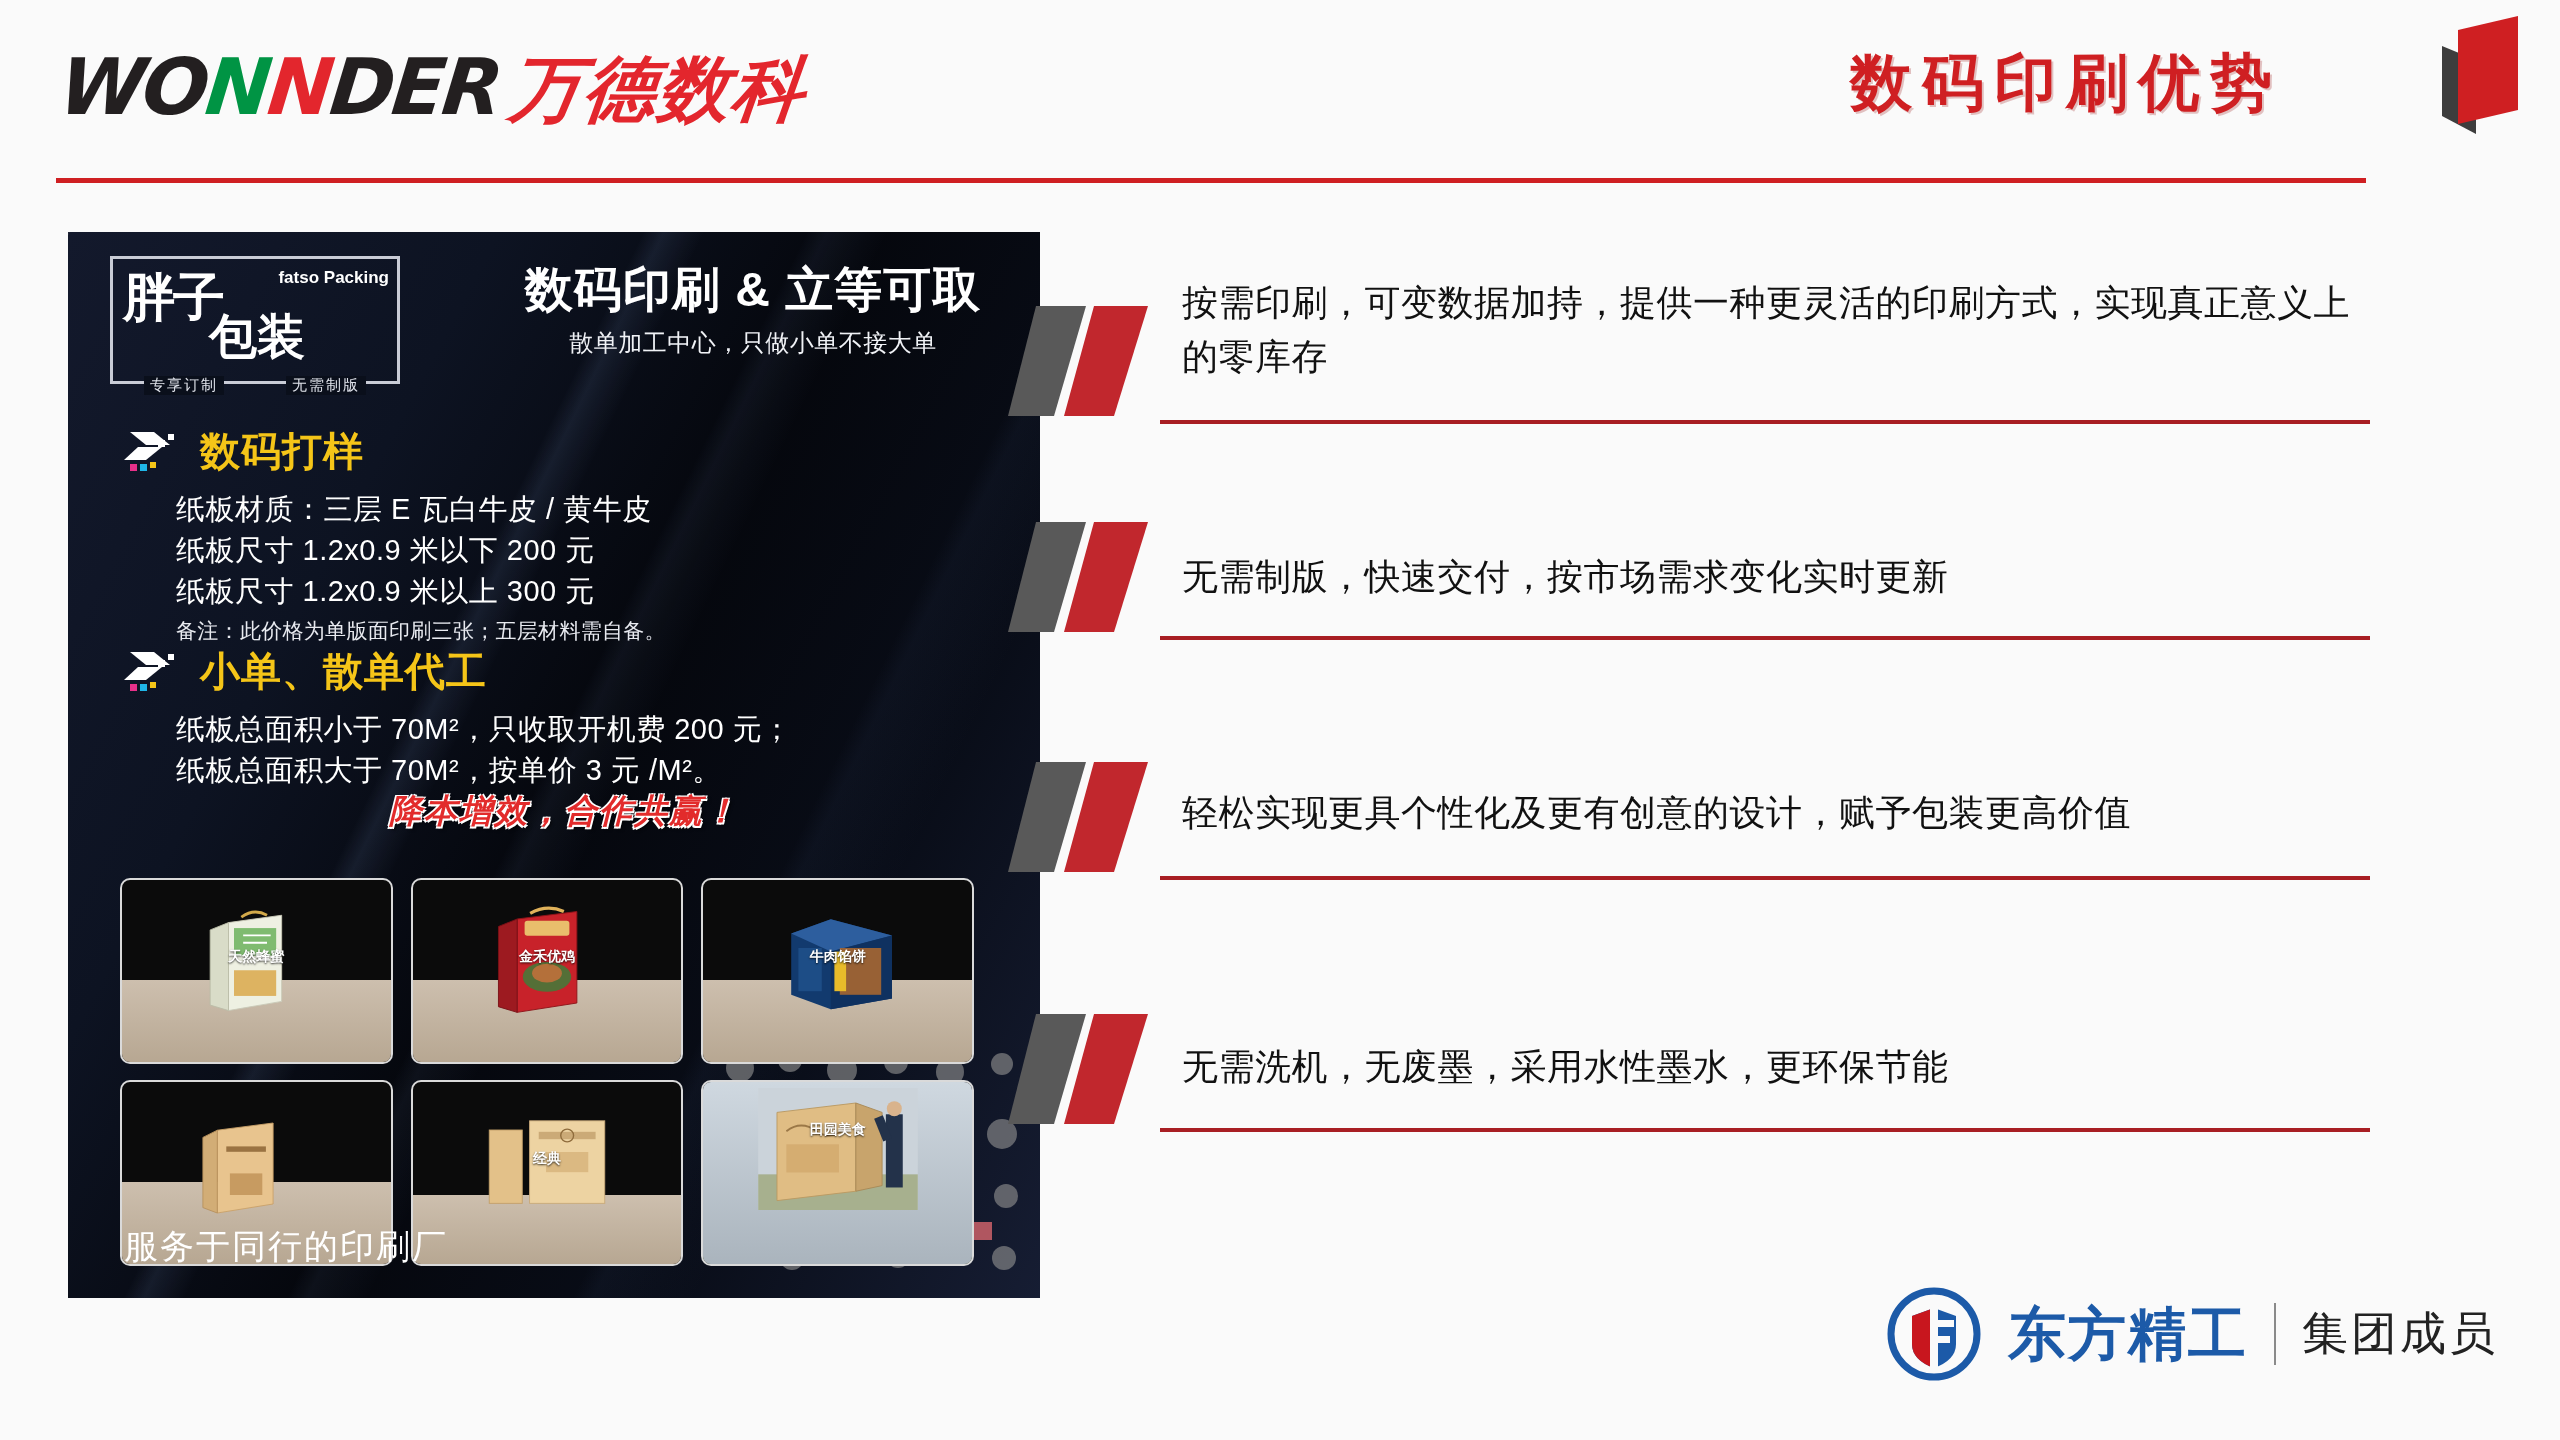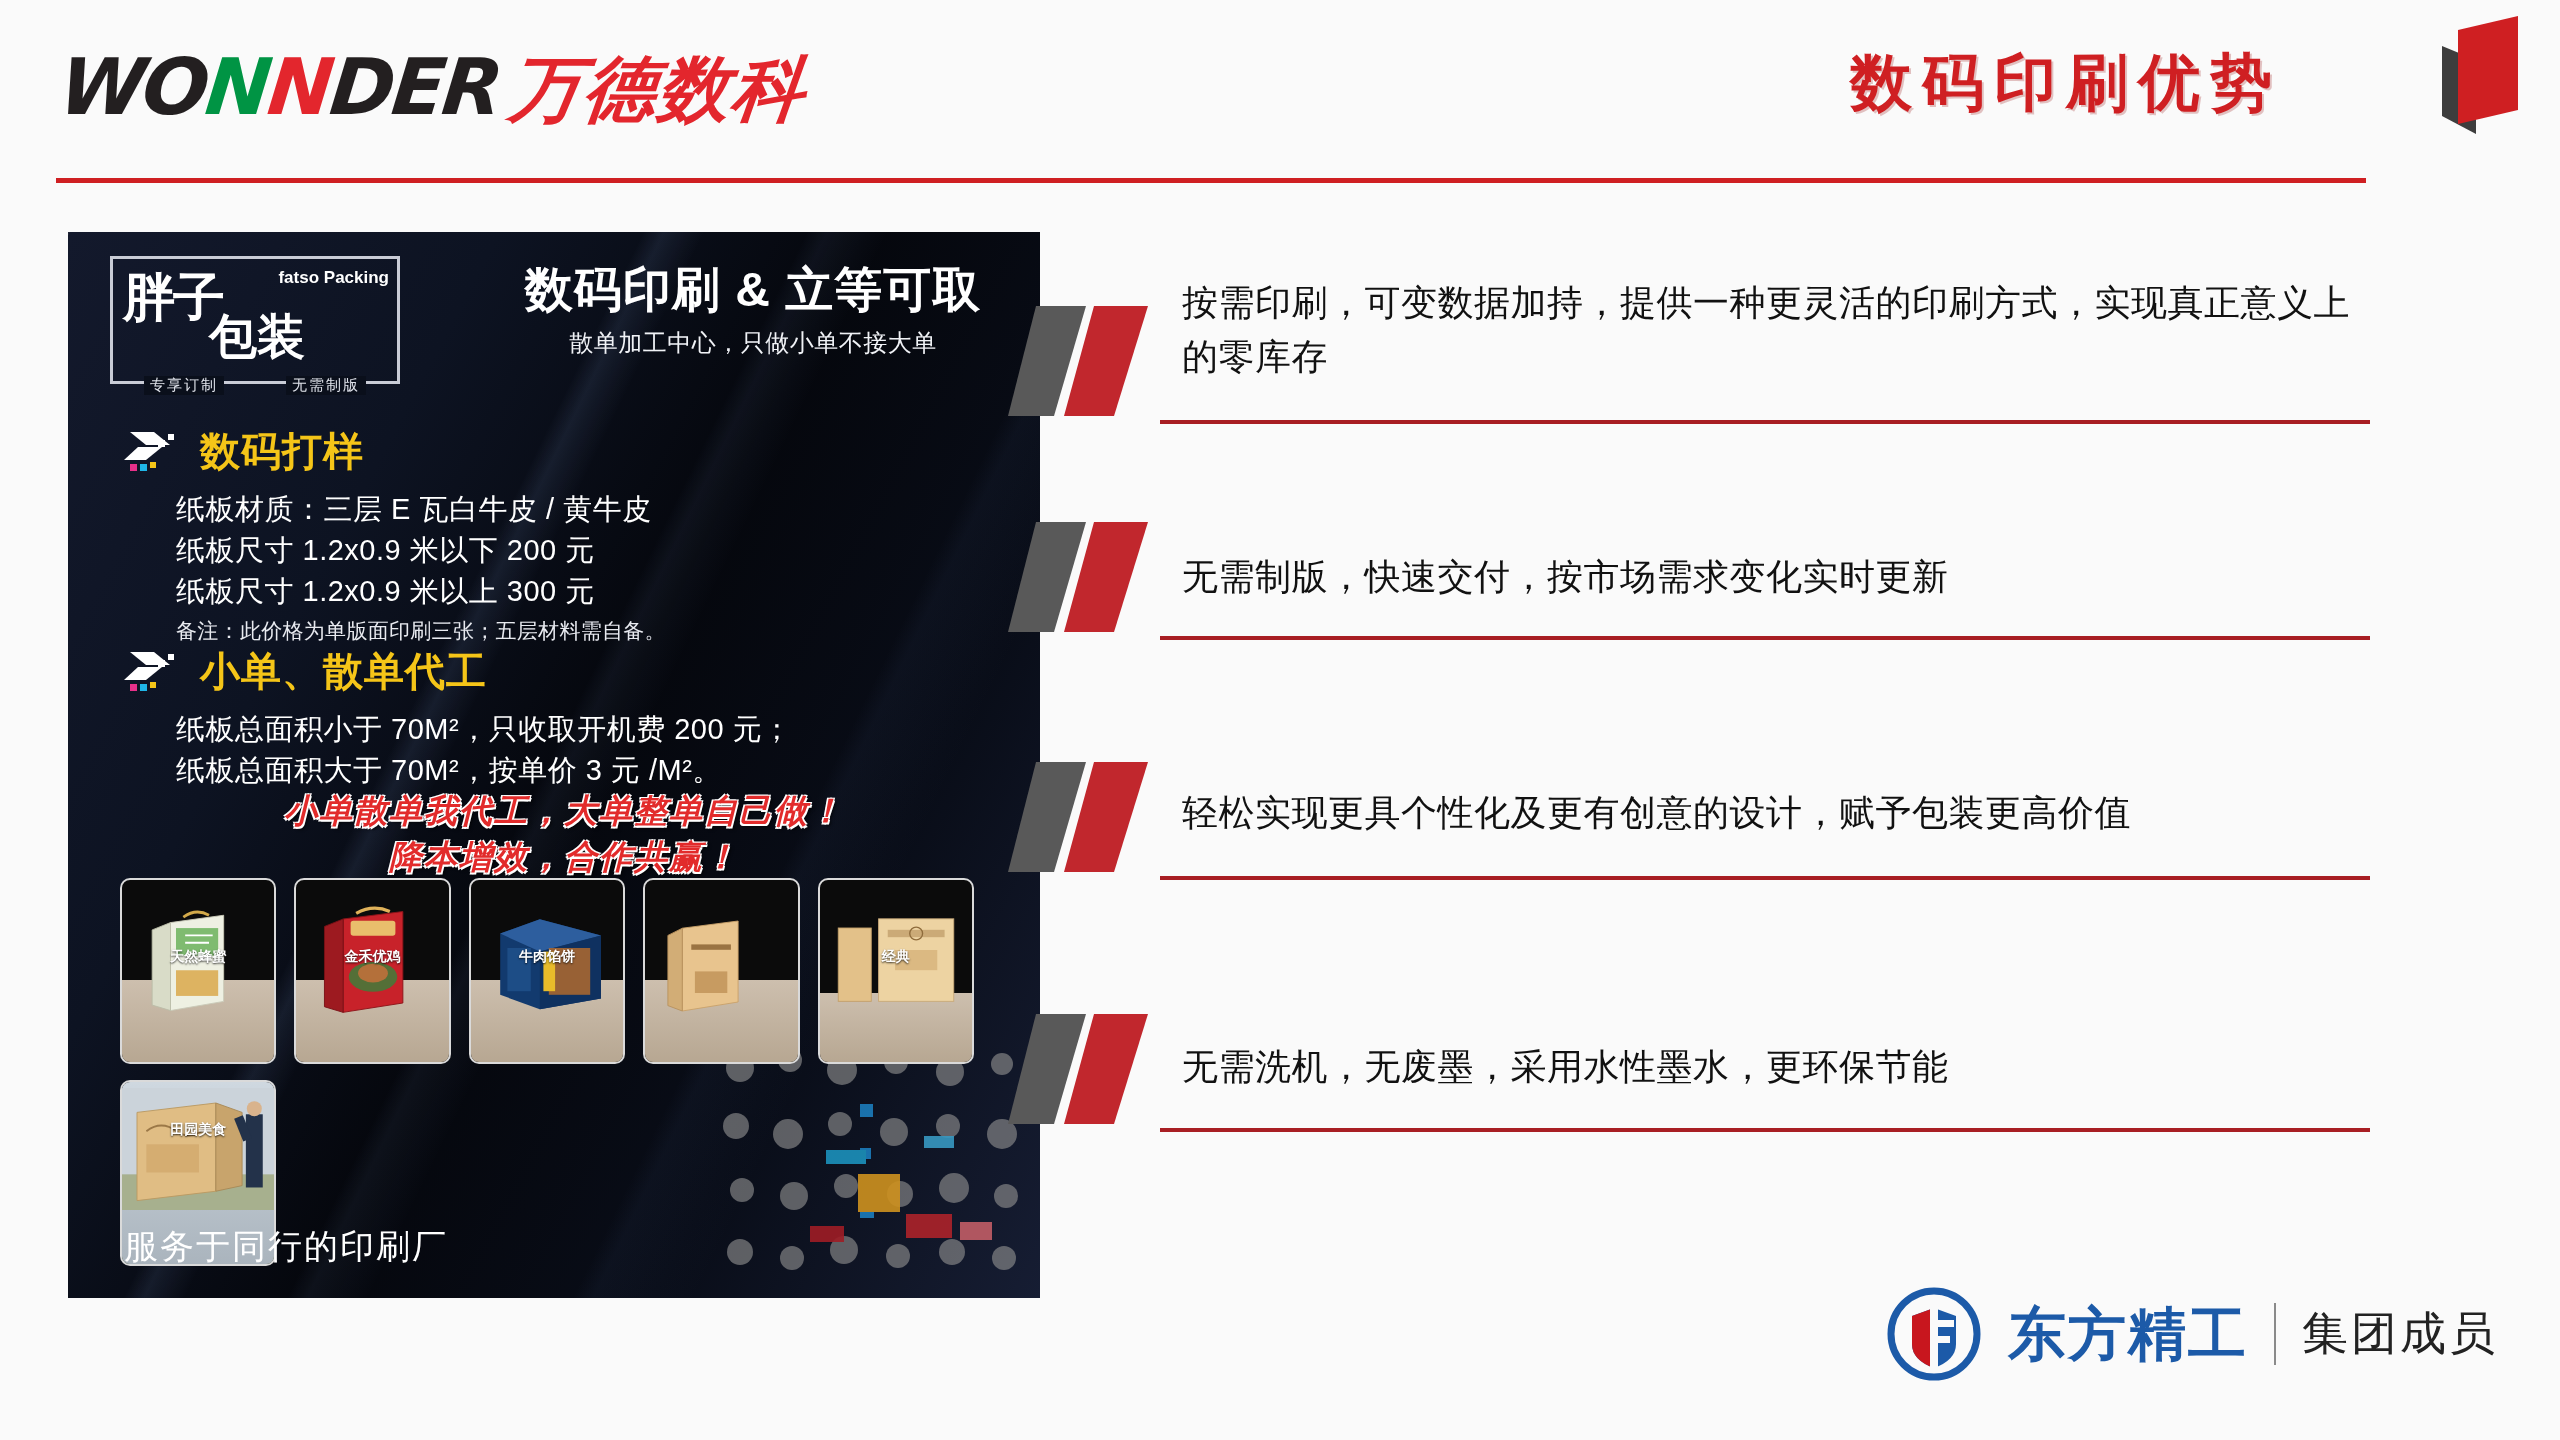--- a/index.html
+++ b/index.html
@@ -130,21 +130,21 @@
   
   .dots {
     position:absolute; right:0; bottom:0; width:330px; height:290px;
     opacity:.85; pointer-events:none;
   }
 
   
   .grid {
     position:absolute; left:52px; top:646px;
     width:854px;
-    display:grid; grid-template-columns:repeat(5, 1fr);
+    display:grid; grid-template-columns:repeat(3, 1fr);
     grid-template-rows:repeat(2, 186px);
     gap:16px 18px;
   }
   .cell {
     position:relative; border-radius:10px; overflow:hidden;
     background:#0b0b0b; border:2px solid rgba(255,255,255,.85);
   }
   .cell .floor {
     position:absolute; left:0; right:0; bottom:0; height:45%;
     background:linear-gradient(#cdbfae,#b7a792);
@@ -303,21 +303,20 @@
       </svg>
       <div class="sec-title">小单、散单代工</div>
     </div>
     <div class="sec-body">
       <div class="sec-line">纸板总面积小于 70M²，只收取开机费 200 元；</div>
       <div class="sec-line">纸板总面积大于 70M²，按单价 3 元 /M²。</div>
     </div>
   </div>
 
   <div class="slogan">
-    <div>小单散单我代工，大单整单自己做！</div>
     <div>降本增效，合作共赢！</div>
   </div>
 
   <div class="grid">
 
     <div class="cell">
       <div class="floor"></div>
       <svg class="box" viewBox="0 0 120 130" width="110" height="120" style="top:22px">
         <polygon points="30,22 88,14 88,108 30,118" fill="#eef0e2" stroke="#c9c9b8"></polygon>
         <polygon points="30,22 10,30 10,112 30,118" fill="#d9dcc8" stroke="#bbbda8"></polygon>

